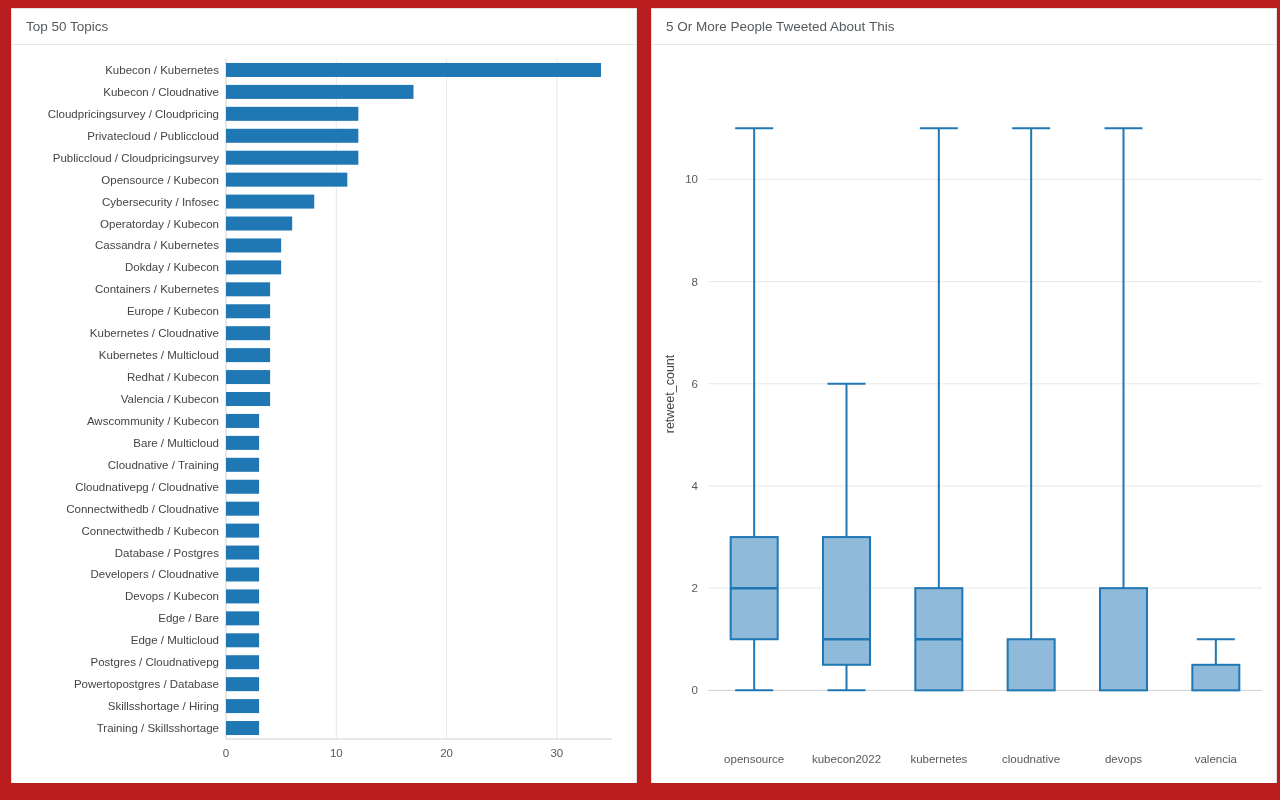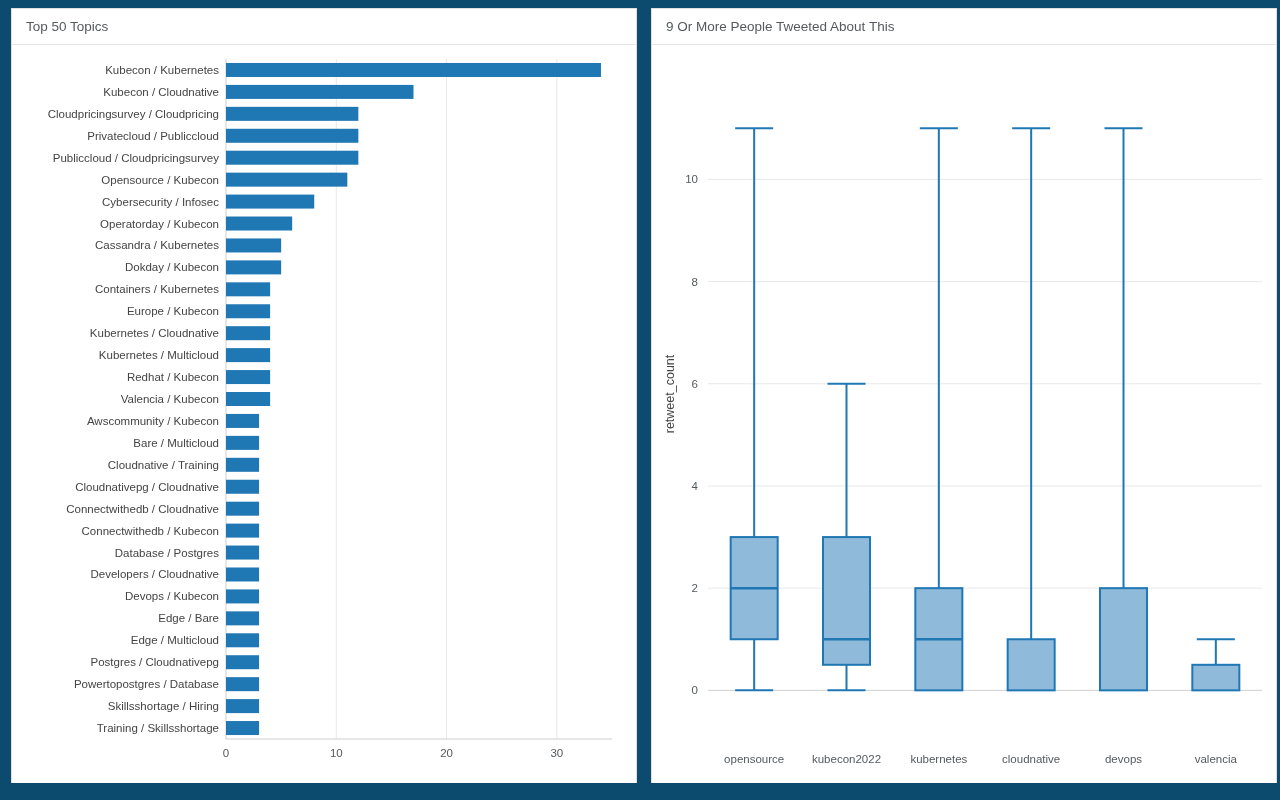--- a/index.html
+++ b/index.html
@@ -10,21 +10,21 @@
     font-family: "Liberation Sans", sans-serif;
     overflow: hidden;
   }
   #root {
     width: 1280px; height: 800px;
     display: flex;
     flex-direction: row;
     align-items: stretch;
     gap: 0px;
     padding: 8px 0 17px 0;
-    background: #0c4a6e;
+    background: #b91c1c;
   }
   .panel {
     background: #ffffff;
     border: 1px solid #e0e0e0;
     border-bottom: none;
     display: flex;
     flex-direction: column;
     overflow: hidden;
   }
   .panel-left  { width: 626px; margin-left: 11px; margin-right: 3px; }
@@ -210,21 +210,21 @@
           <text x="214" y="712" class="tick-label" text-anchor="middle">0</text>
           <text x="324.2857142857143" y="712" class="tick-label" text-anchor="middle">10</text>
           <text x="434.57142857142856" y="712" class="tick-label" text-anchor="middle">20</text>
           <text x="544.8571428571429" y="712" class="tick-label" text-anchor="middle">30</text>
           <text x="407" y="750" class="axis-title" text-anchor="middle">Count</text>
         </svg>
     </div>
   </section>
 
   <section class="panel panel-right">
-    <div class="panel-header">9 Or More People Tweeted About This</div>
+    <div class="panel-header">5 Or More People Tweeted About This</div>
     <div class="panel-body">
       <svg id="boxplot" width="624" height="754" viewBox="0 0 624 754">
           <line x1="56" y1="645.34375" x2="610" y2="645.34375" class="axisline"></line>
           <text x="46" y="649.34375" class="tick-label" text-anchor="end">0</text>
           <line x1="56" y1="543.15625" x2="610" y2="543.15625" class="gridline"></line>
           <text x="46" y="547.15625" class="tick-label" text-anchor="end">2</text>
           <line x1="56" y1="440.96875" x2="610" y2="440.96875" class="gridline"></line>
           <text x="46" y="444.96875" class="tick-label" text-anchor="end">4</text>
           <line x1="56" y1="338.78125" x2="610" y2="338.78125" class="gridline"></line>
           <text x="46" y="342.78125" class="tick-label" text-anchor="end">6</text>

